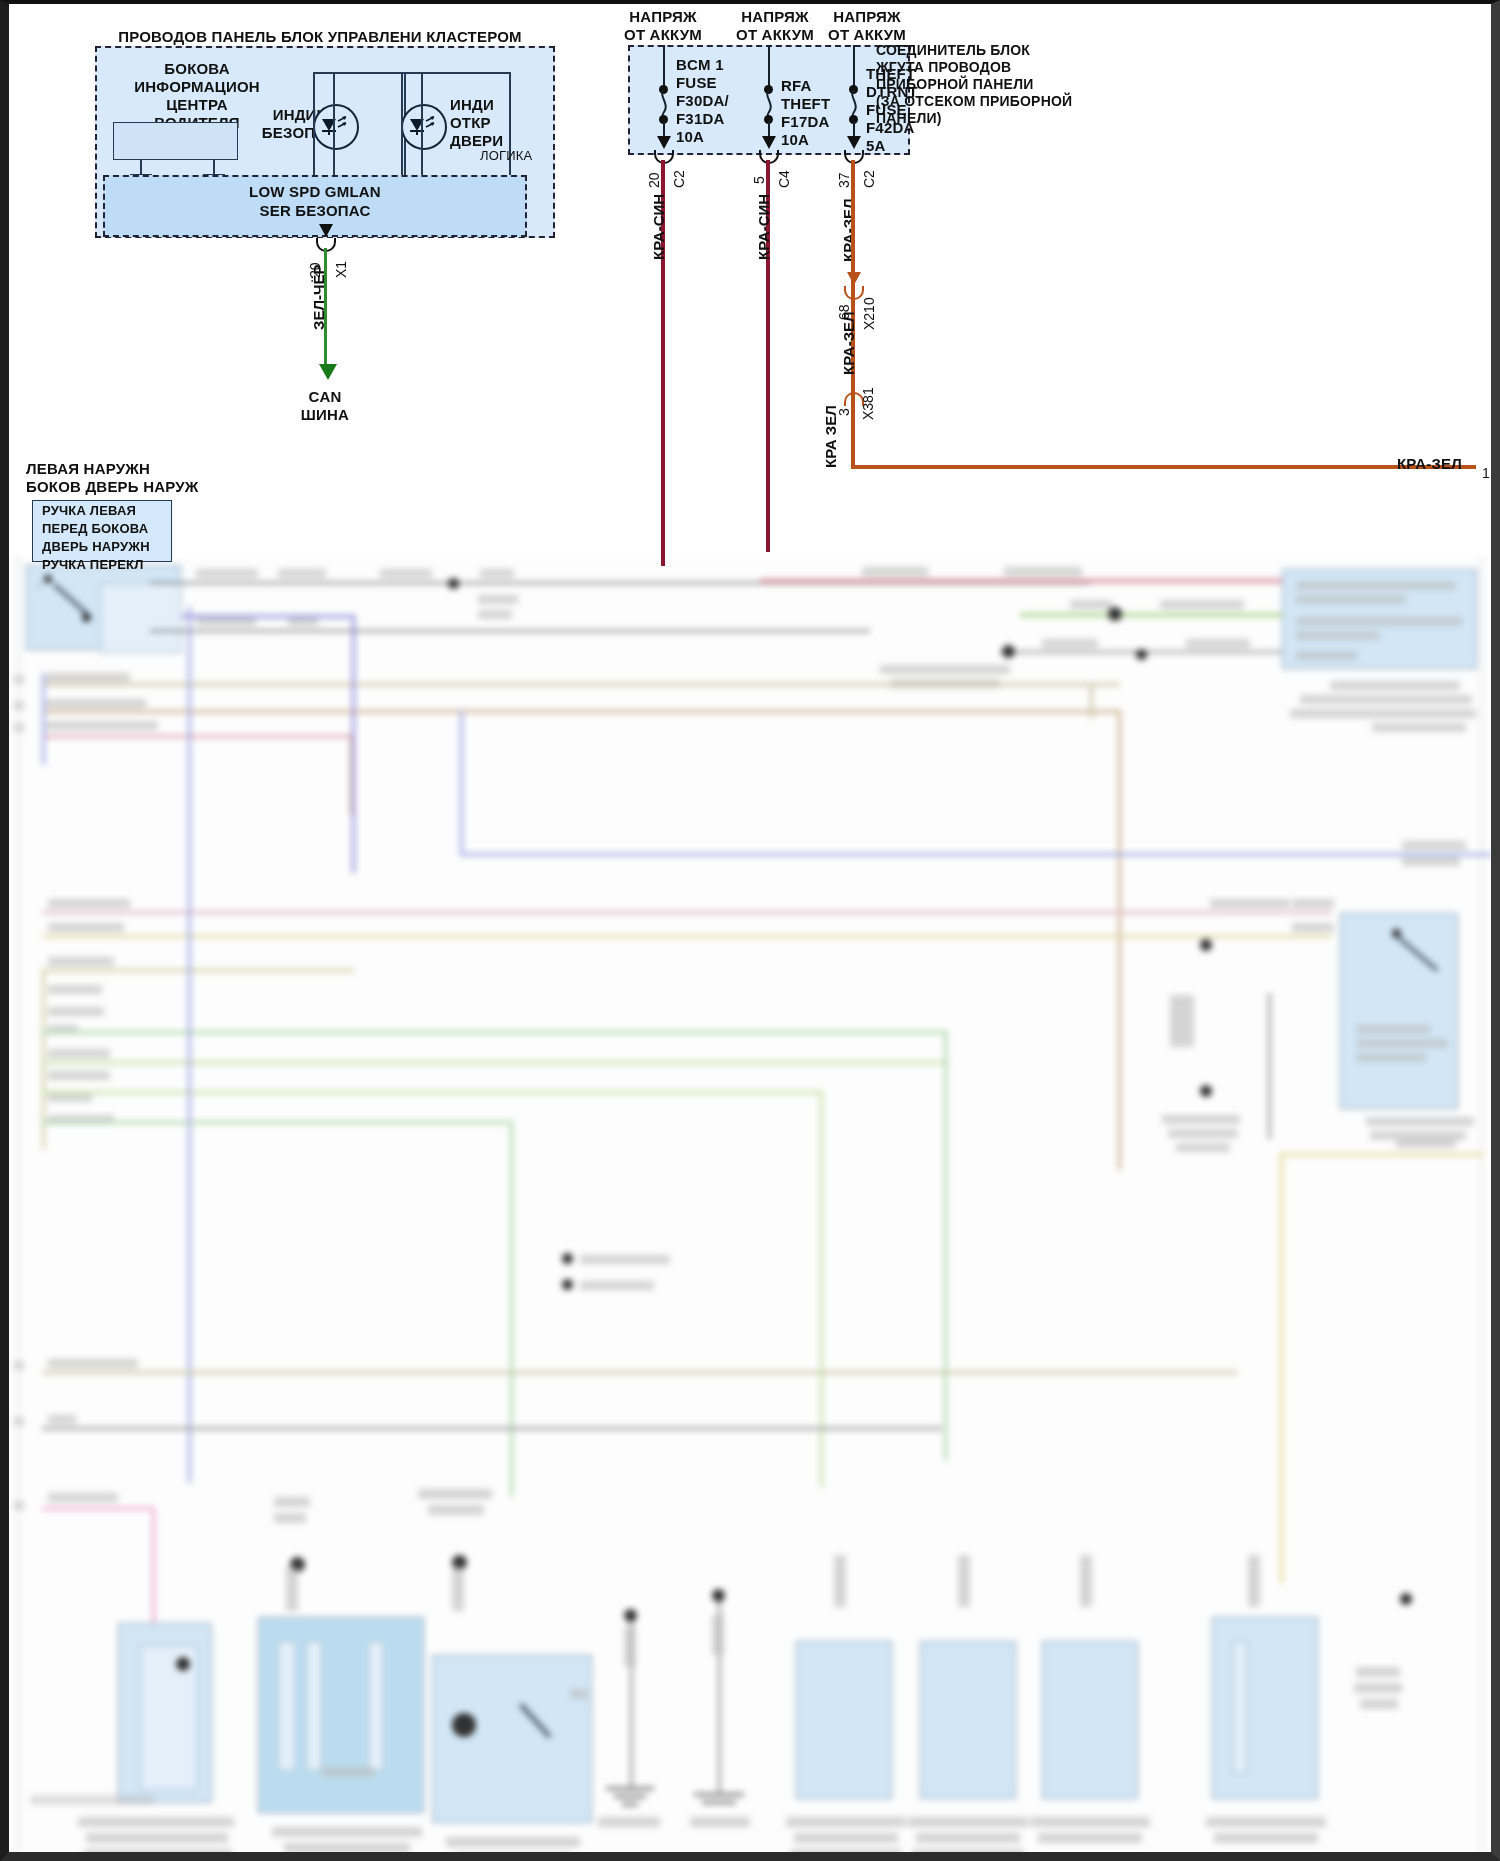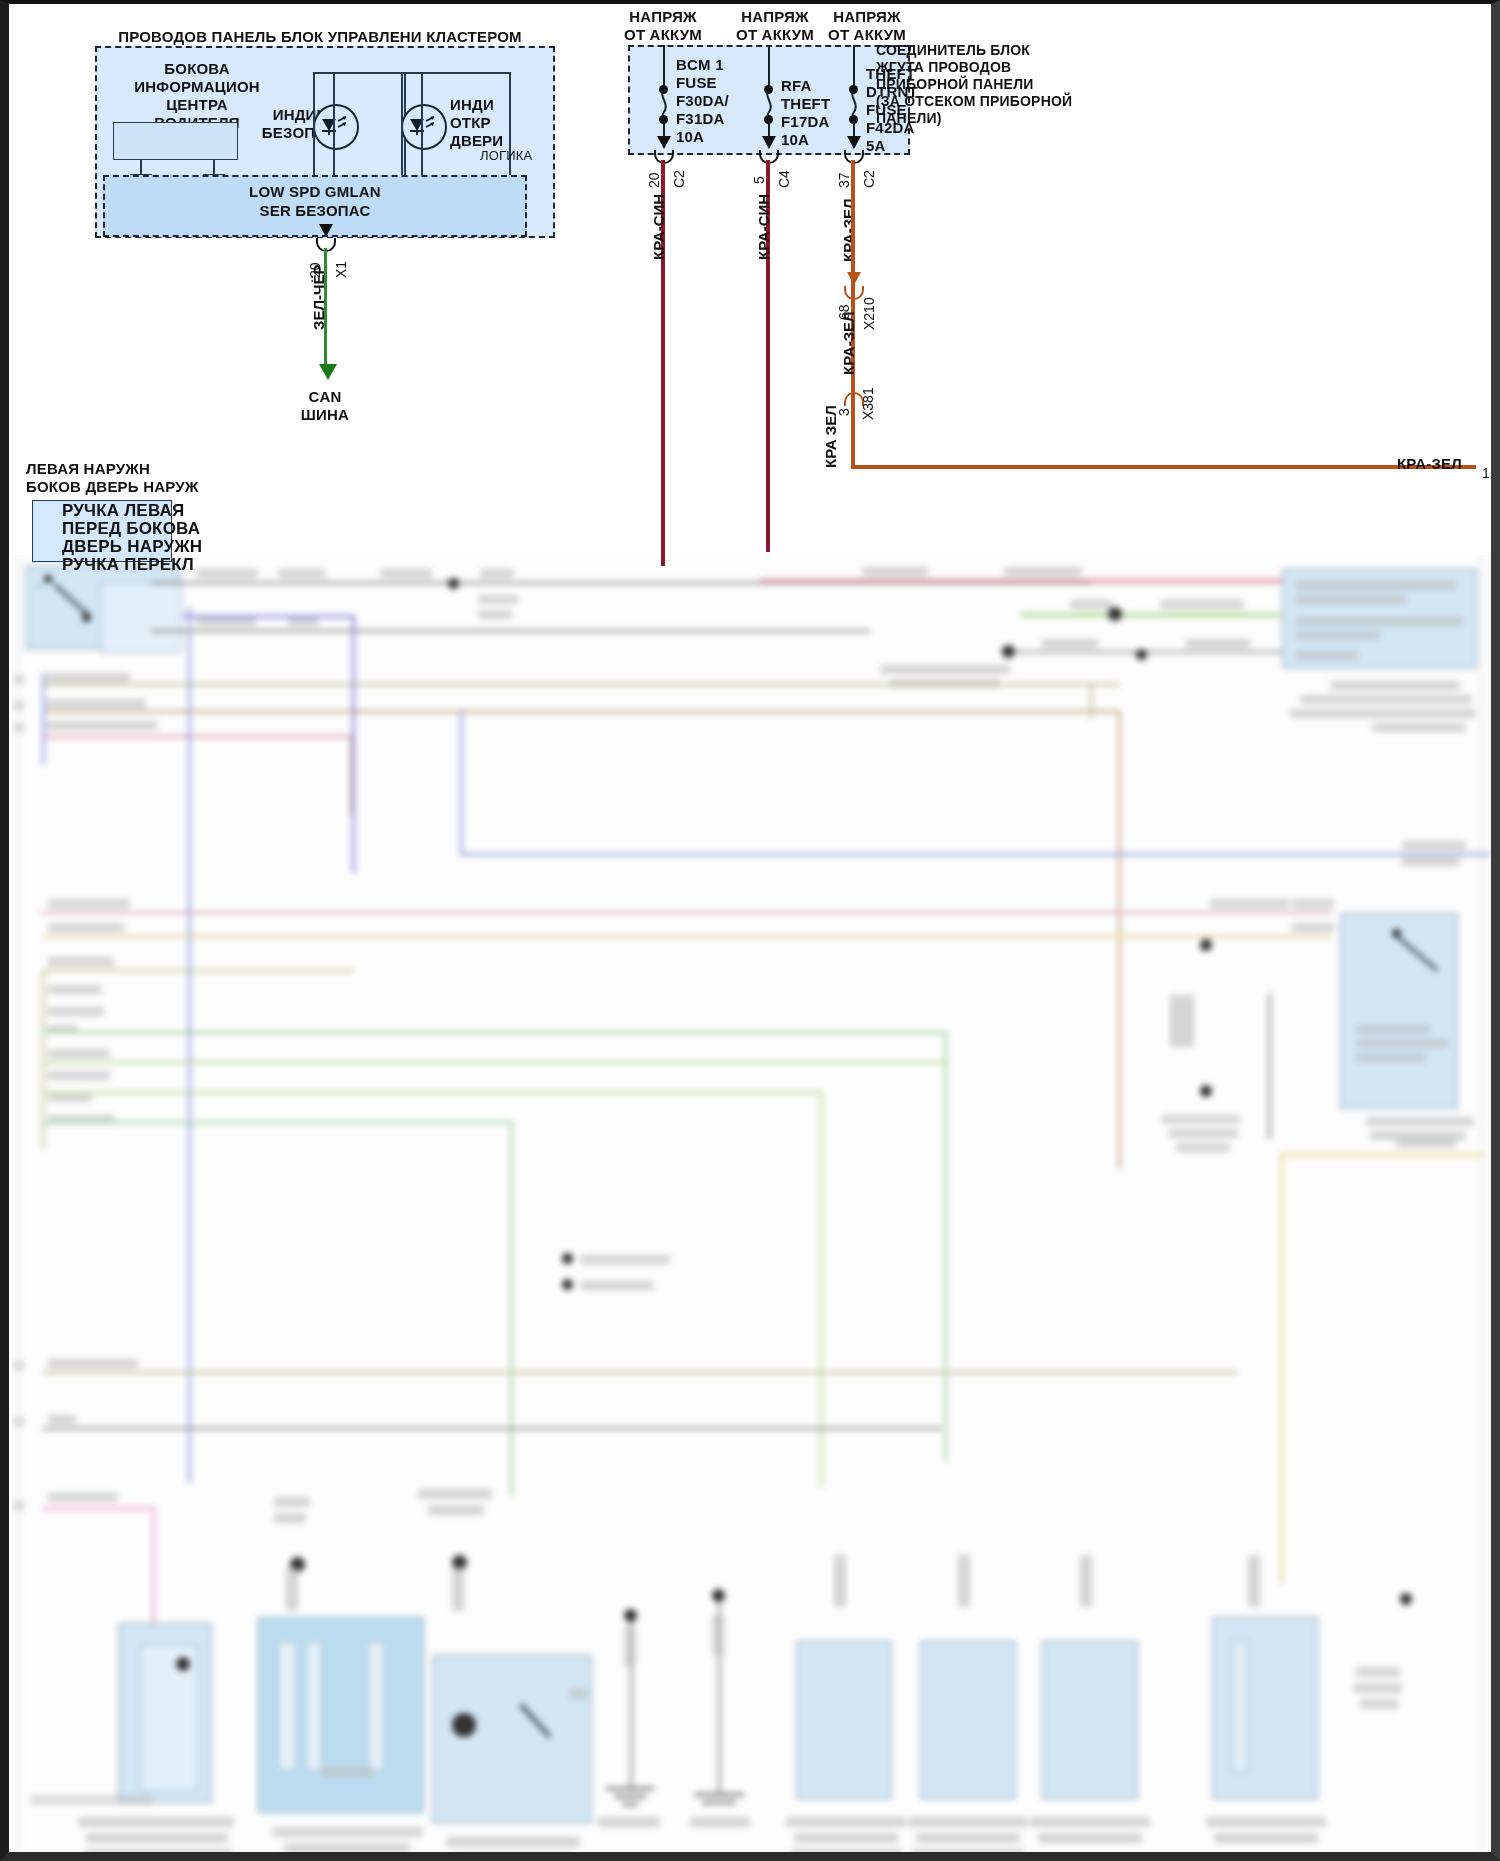--- a/index.html
+++ b/index.html
@@ -423,21 +423,21 @@
 
     <div class="lbl b" style="left:876px;top:42px;width:230px;font-size:14px;line-height:17px;">СОЕДИНИТЕЛЬ БЛОК
 ЖГУТА ПРОВОДОВ
 ПРИБОРНОЙ ПАНЕЛИ
 (ЗА ОТСЕКОМ ПРИБОРНОЙ
 ПАНЕЛИ)</div>
 
     <div class="lbl b" style="left:26px;top:460px;width:220px;font-size:15px;line-height:18px;">ЛЕВАЯ НАРУЖН
 БОКОВ ДВЕРЬ НАРУЖ</div>
     <div class="solidbox" style="left:32px;top:500px;width:140px;height:62px;background:#d4e8fb;"></div>
-    <div class="lbl b" style="left:42px;top:502px;width:140px;font-size:17px;line-height:18px;margin-left:20px;">РУЧКА ЛЕВАЯ
+    <div class="lbl b" style="left:42px;top:502px;width:140px;font-size:13px;line-height:18px;">РУЧКА ЛЕВАЯ
 ПЕРЕД БОКОВА
 ДВЕРЬ НАРУЖН
 РУЧКА ПЕРЕКЛ</div>
 
   </div>
 
   <div class="frame"></div>
 </div>
 
 </body></html>

